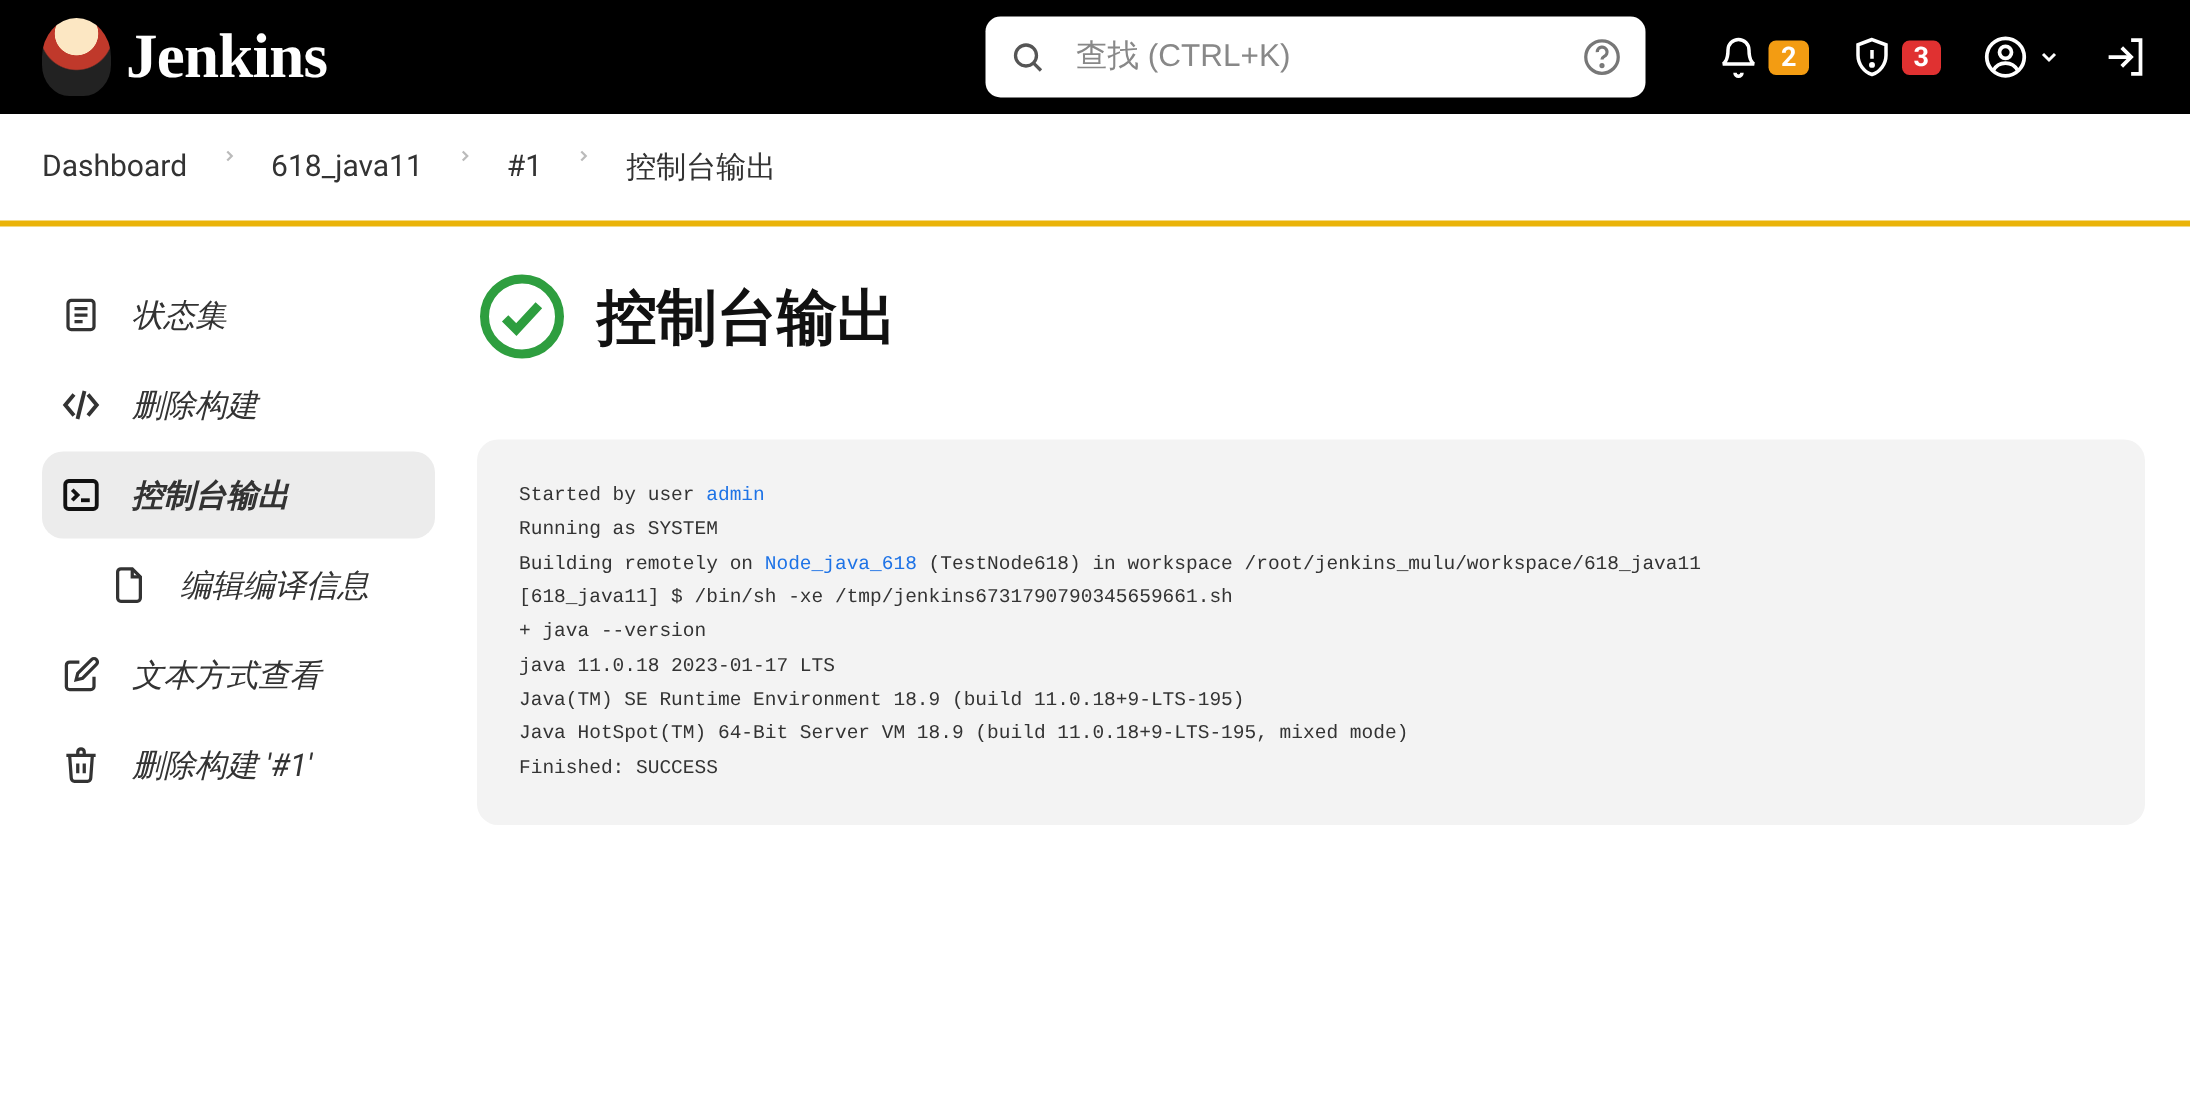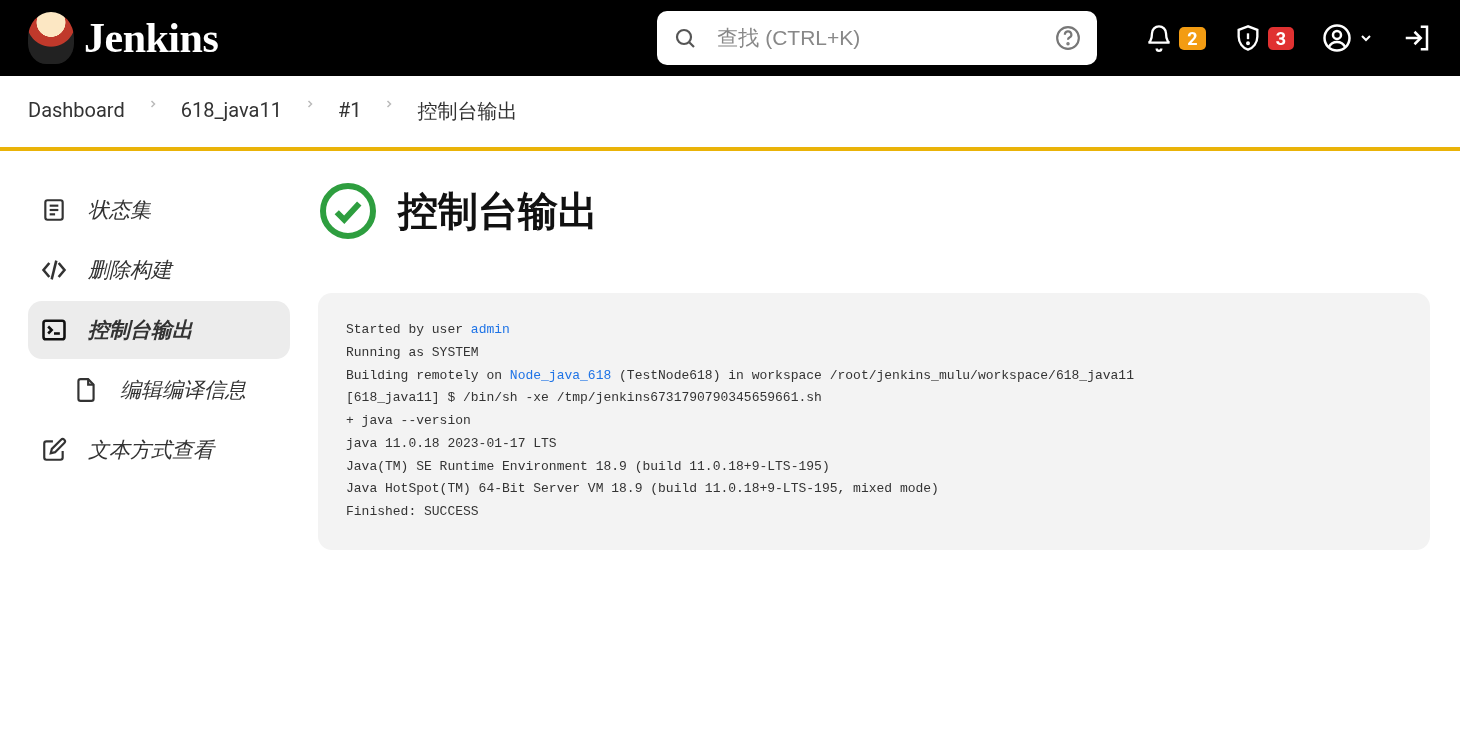--- a/index.html
+++ b/index.html
@@ -288,20 +288,32 @@
     </div>
     <div class="side-item">
       <span class="side-ico">
         <svg width="26" height="26" viewBox="0 0 24 24" fill="none" stroke="#333" stroke-width="2">
             <path d="M11 4H5a2 2 0 0 0-2 2v13a2 2 0 0 0 2 2h13a2 2 0 0 0 2-2v-6"></path>
             <path d="M18.5 2.5a2.1 2.1 0 0 1 3 3L13 14l-4 1 1-4 8.5-8.5z"></path>
           </svg>
       </span>
       <span>文本方式查看</span>
     </div>
+    <div class="side-item">
+      <span class="side-ico">
+        <svg width="26" height="26" viewBox="0 0 24 24" fill="none" stroke="#333" stroke-width="2">
+            <polyline points="3 6 5 6 21 6"></polyline>
+            <path d="M19 6l-1 14a2 2 0 0 1-2 2H8a2 2 0 0 1-2-2L5 6"></path>
+            <path d="M10 6V4a2 2 0 0 1 2-2h0a2 2 0 0 1 2 2v2"></path>
+            <line x1="10" y1="11" x2="10" y2="17"></line>
+            <line x1="14" y1="11" x2="14" y2="17"></line>
+          </svg>
+      </span>
+      <span>删除构建 '#1'</span>
+    </div>
   </div>
 
   <div class="content">
     <div class="page-title-row">
       <svg class="success-ring" width="60" height="60" viewBox="0 0 24 24" fill="none" stroke="#2e9e3f" stroke-width="2.4">
           <circle cx="12" cy="12" r="10"></circle>
           <polyline points="7.5 12.5 10.5 15.5 16.5 9"></polyline>
         </svg>
       <h1 class="page-title">控制台输出</h1>
     </div>

